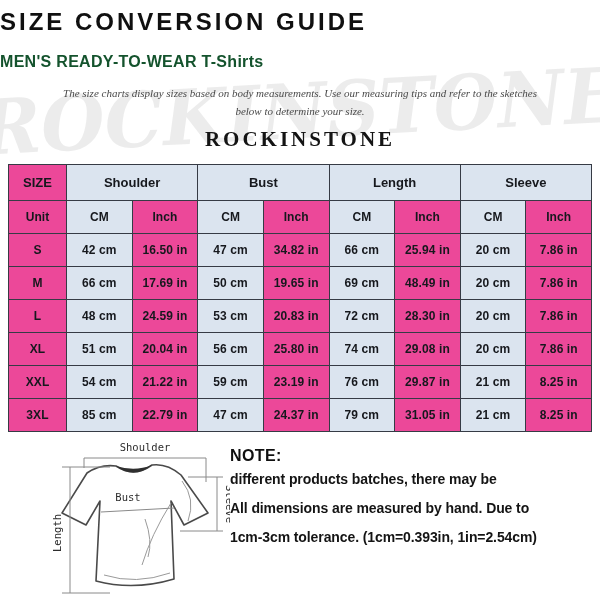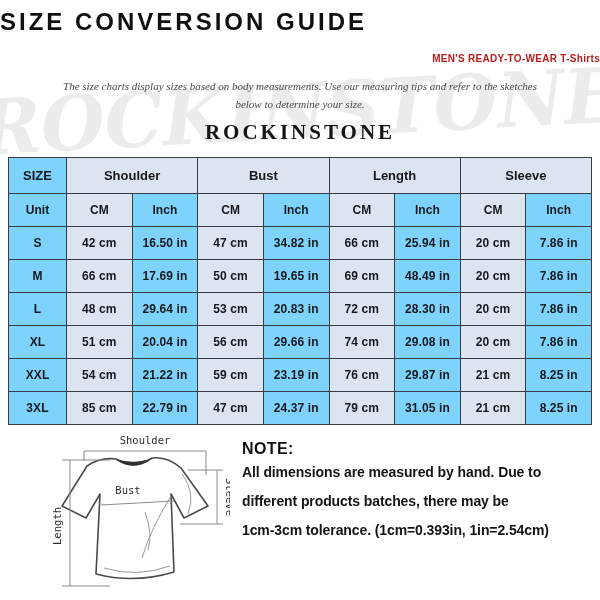--- a/index.html
+++ b/index.html
@@ -9,43 +9,43 @@
   .page { position: relative; width: 600px; height: 600px; overflow: hidden; background: #fff; }
 
   
   .watermark-svg { position: absolute; top: 52px; left: -12px; z-index: 0; pointer-events: none; }
 
   .content { position: relative; z-index: 1; }
 
   
   .title { margin-top: 8px; font-size: 24px; font-weight: 700;
            letter-spacing: 3px; color: #101010; }
-  .subtitle { margin-top: 17px; text-align: right; font-size: 10px; font-weight: 700;
-              letter-spacing: 0.3px; color: #b91c1c; }
+  .subtitle { margin-top: 17px; text-align: left; font-size: 16px; font-weight: 700;
+              letter-spacing: 0.3px; color: #14532d; }
   .description { margin-top: 13px; text-align: center;
                  font-family: "Liberation Serif", serif; font-style: italic;
                  font-size: 11px; line-height: 18px; color: #4a4a4a; }
   .brand { margin-top: 7px; text-align: center; font-family: "Liberation Serif", serif;
            font-weight: 700; font-size: 21px; letter-spacing: 3px; color: #141414; }
 
   
   table.size-table { width: 584px; margin: 12px auto 0 8px; border-collapse: collapse;
                      table-layout: fixed; background: #fff; }
   .size-table td, .size-table th { border: 1.5px solid #363b45; text-align: center;
                                    vertical-align: middle; font-size: 12px; color: #16181d; }
   .size-table tr.group-row th { height: 36px; font-size: 13px; font-weight: 700; }
   .size-table tr { height: 33px; }
   .size-table .blue { background: #dbe4ef; }
-  .size-table .white { background: #7dd3fc; }
+  .size-table .white { background: #ec4899; }
   .size-table td { font-weight: 700; letter-spacing: 0.1px; }
 
   
   .bottom { display: flex; align-items: flex-start; margin-top: 5px; padding-left: 24px; }
   .diagram-wrap { flex: 0 0 auto; }
-  .note { margin-left: 12px; padding-top: 10px; width: 358px; }
+  .note { margin-left: 0; padding-top: 10px; width: 358px; }
   .note-heading { font-size: 16px; font-weight: 700; color: #101010; letter-spacing: 0.4px; }
   .note-line { font-size: 14px; font-weight: 700; color: #141414; line-height: 29px;
                white-space: nowrap; letter-spacing: -0.1px; }
   .note-line:first-of-type { margin-top: 4px; }
 
   .diagram-label { font-family: "DejaVu Sans Mono", monospace; font-size: 10.5px; fill: #2d2d2d; }
 </style>
 </head>
 <body>
 
@@ -113,34 +113,34 @@
         <td class="blue">50 cm</td>
         <td class="white">19.65 in</td>
         <td class="blue">69 cm</td>
         <td class="white">48.49 in</td>
         <td class="blue">20 cm</td>
         <td class="white">7.86 in</td>
       </tr>
       <tr>
         <td class="white">L</td>
         <td class="blue">48 cm</td>
-        <td class="white">29.64 in</td>
+        <td class="white">24.59 in</td>
         <td class="blue">53 cm</td>
         <td class="white">20.83 in</td>
         <td class="blue">72 cm</td>
         <td class="white">28.30 in</td>
         <td class="blue">20 cm</td>
         <td class="white">7.86 in</td>
       </tr>
       <tr>
         <td class="white">XL</td>
         <td class="blue">51 cm</td>
         <td class="white">20.04 in</td>
         <td class="blue">56 cm</td>
-        <td class="white">29.66 in</td>
+        <td class="white">25.80 in</td>
         <td class="blue">74 cm</td>
         <td class="white">29.08 in</td>
         <td class="blue">20 cm</td>
         <td class="white">7.86 in</td>
       </tr>
       <tr>
         <td class="white">XXL</td>
         <td class="blue">54 cm</td>
         <td class="white">21.22 in</td>
         <td class="blue">59 cm</td>
@@ -188,19 +188,19 @@
             <line x1="156" y1="94" x2="199" y2="94"></line>
           </g>
           <text class="diagram-label" x="121" y="14" text-anchor="middle">Shoulder</text>
           <text class="diagram-label" x="104" y="64" text-anchor="middle">Bust</text>
           <text class="diagram-label" x="37" y="96" text-anchor="middle" transform="rotate(-90 37 96)">Length</text>
           <text class="diagram-label" x="202" y="67" text-anchor="middle" transform="rotate(90 202 67)">Sleeve</text>
         </svg>
       </div>
       <div class="note">
         <div class="note-heading">NOTE:</div>
+        <div class="note-line">different products batches, there may be</div>
         <div class="note-line">All dimensions are measured by hand. Due to</div>
-        <div class="note-line">different products batches, there may be</div>
         <div class="note-line">1cm-3cm tolerance. (1cm=0.393in, 1in=2.54cm)</div>
       </div>
     </div>
   </div>
 </div>
 
 </body></html>

